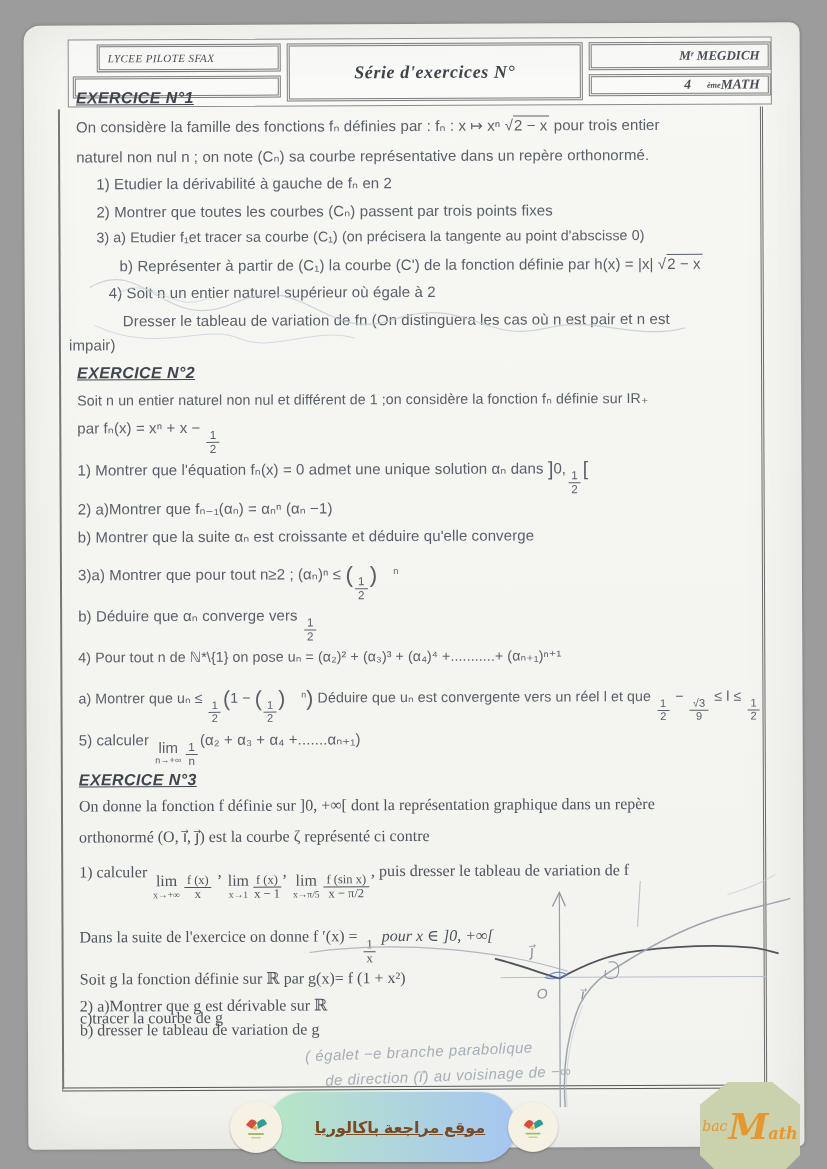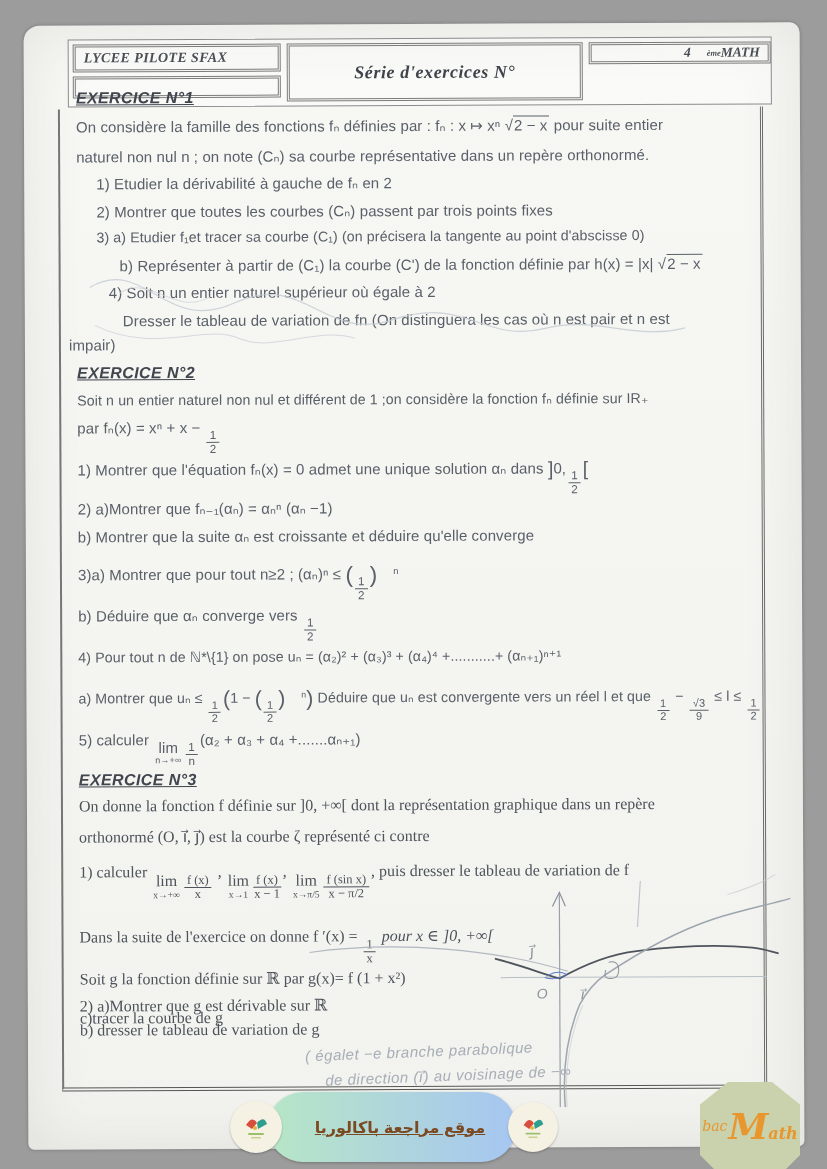--- a/index.html
+++ b/index.html
@@ -7,22 +7,22 @@
        font-family:"Liberation Sans","DejaVu Sans",sans-serif;}
   .page{position:absolute;left:26px;top:24px;width:776px;height:1124px;
         background:linear-gradient(180deg,#f7f7f4,#f2f2ee);
         border-radius:16px 10px 6px 6px;box-shadow:inset 0 0 60px rgba(90,90,90,.12), 0 0 4px rgba(0,0,0,.25);
         transform:rotate(-0.25deg);}
   
   .header{position:absolute;left:44px;top:14px;width:694px;border:1px solid #8b8b8b;
           padding:4px;display:grid;grid-template-columns:208px 296px 182px;gap:6px;background:rgba(255,255,255,.35);}
   .hcol{display:flex;flex-direction:column;gap:4px;}
   .hbox{border:3px double #7c7c7c;display:flex;align-items:center;padding:1px 8px;box-sizing:border-box;}
-  .school{height:28px;font-family:"Liberation Serif","DejaVu Serif",serif;font-weight:bold;font-style:italic;
-          font-size:14px;color:#4a4e55;letter-spacing:.4px;}
+  .school{height:28px;font-family:"Liberation Serif","DejaVu Serif",serif;font-weight:normal;font-style:italic;
+          font-size:11px;color:#4a4e55;letter-spacing:.4px;margin-left:24px;}
   .hempty{height:22px;}
   .htitle{height:58px;justify-content:center;font-family:"Liberation Serif","DejaVu Serif",serif;
           font-weight:bold;font-style:italic;font-size:18px;color:#3f434a;letter-spacing:.6px;}
   .teacher{height:28px;justify-content:flex-end;font-family:"Liberation Serif","DejaVu Serif",serif;
            font-weight:bold;font-style:italic;font-size:13px;color:#4a4e55;}
   .grade{height:22px;justify-content:flex-end;font-family:"Liberation Serif","DejaVu Serif",serif;
          font-weight:bold;font-style:italic;font-size:13.5px;color:#4a4e55;}
   sup.e{font-size:.62em;vertical-align:.55em;padding-left:16px;}
   
   .frame{position:absolute;left:34px;top:84px;width:700px;height:978px;
@@ -68,33 +68,34 @@
 
 <div class="page">
 
   <div class="header">
     <div class="hcol">
       <div class="hbox school">LYCEE PILOTE SFAX</div>
       <div class="hbox hempty"></div>
     </div>
     <div class="hbox htitle">Série d'exercices  N°</div>
     <div class="hcol">
+      <div class="hbox teacher">Mʳ MEGDICH</div>
       <div class="hbox grade">
         <span>4</span>
           <sup class="e">ème</sup>
           <span>MATH</span>
       </div>
     </div>
   </div>
 
   <div class="frame"></div>
 
   <div class="l extitle" style="top:64px">EXERCICE N°1</div>
   <div class="l sans" style="top:93px">
-    <span>On considère la famille des fonctions fₙ définies par :  fₙ : x ↦ xⁿ </span><span class="sqrt"><span>√</span><span class="rad">2 − x</span></span><span>  pour suite entier</span>
+    <span>On considère la famille des fonctions fₙ définies par :  fₙ : x ↦ xⁿ </span><span class="sqrt"><span>√</span><span class="rad">2 − x</span></span><span>  pour trois entier</span>
   </div>
   <div class="l sans" style="top:123px">naturel non nul n ; on note (Cₙ) sa courbe représentative  dans un repère orthonormé.</div>
   <div class="l sans" style="top:150px;left:72px">1)  Etudier la dérivabilité à gauche de fₙ  en 2</div>
   <div class="l sans" style="top:178px;left:72px">2)  Montrer que toutes les courbes (Cₙ) passent par trois points fixes</div>
   <div class="l sans tight" style="top:204px;left:72px">3)  a)  Etudier f₁et tracer sa courbe (C₁) (on précisera la tangente au point d'abscisse 0)</div>
   <div class="l sans" style="top:232px;left:95px">
     <span>b) Représenter à partir de (C₁) la courbe (C') de la fonction définie par  h(x) = |x| </span><span class="sqrt"><span>√</span><span class="rad">2 − x</span></span>
   </div>
   <div class="l sans" style="top:259px;left:84px">4) Soit n un entier naturel supérieur où égale à 2</div>
   <div class="l sans" style="top:287px;left:98px">Dresser le tableau de variation de fn (On distinguera les cas où n est pair et n est</div>

